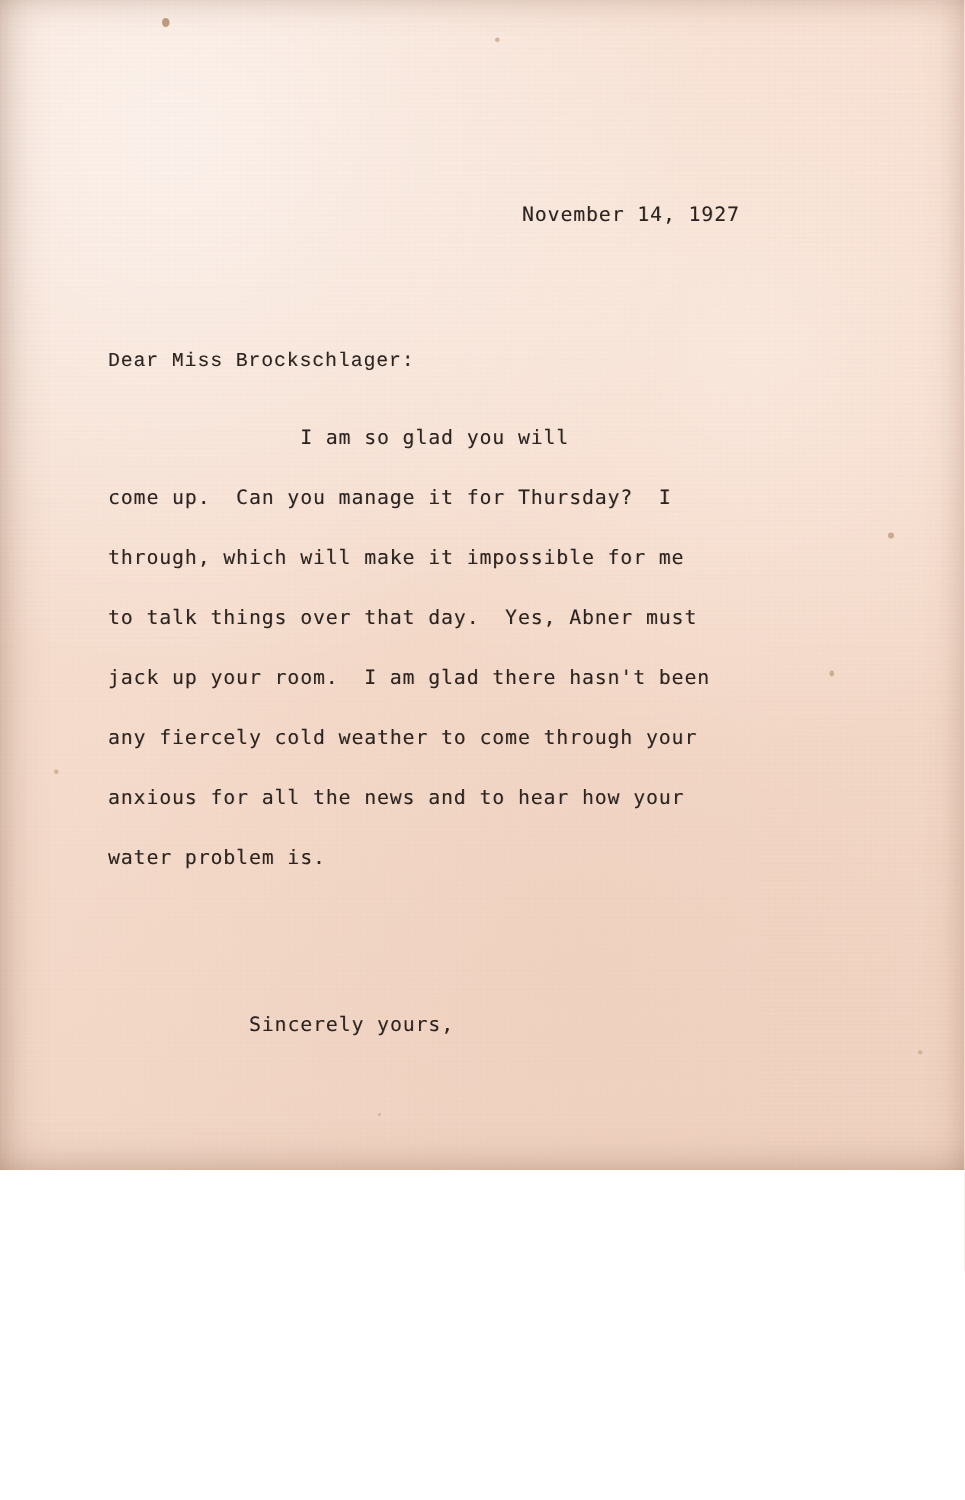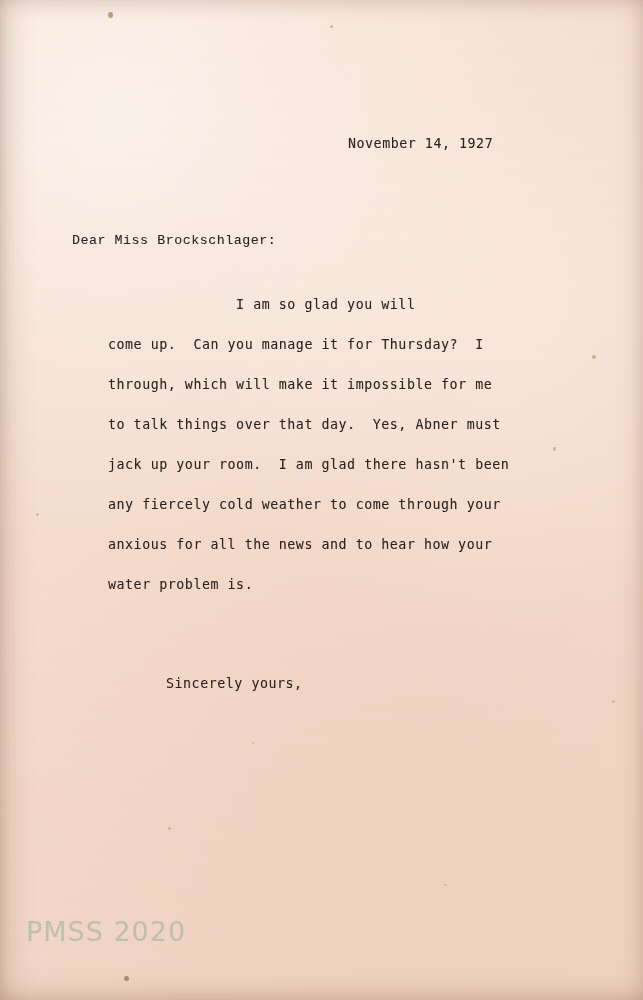--- a/index.html
+++ b/index.html
@@ -9,21 +9,21 @@
   body {
     width: 643px;
     height: 1000px;
     overflow: hidden;
     font-family: "DejaVu Sans Mono", monospace;
   }
 
   .page {
     position: relative;
     width: 643px;
-    height: 1000px;
+    height: 780px;
     background-color: #f7ded0;
     background-image:
       radial-gradient(circle at 18% 12%, rgba(255,255,255,0.55) 0%, rgba(255,255,255,0) 42%),
       radial-gradient(circle at 78% 30%, rgba(255,245,238,0.45) 0%, rgba(255,245,238,0) 38%),
       radial-gradient(circle at 60% 82%, rgba(235,200,180,0.35) 0%, rgba(235,200,180,0) 45%),
       linear-gradient(160deg, #f8e3d6 0%, #f5dccd 45%, #f0d3c2 100%);
     overflow: hidden;
   }
 
   
@@ -70,23 +70,22 @@
 
   .salutation {
     left: 72px;
     top: 233px;
     font-family: Liberation Mono, monospace;
   }
 
   .body-block {
     position: absolute;
     left: 72px;
-    top: 285px;
+    top: 273px;
     width: 520px;
-    margin-left: 36px;
   }
 
   .body-line {
     position: relative;
     color: #2a2320;
     font-size: 13.2px;
     letter-spacing: 0.6px;
     white-space: pre;
     line-height: 40px;
     text-shadow: 0.4px 0.3px 0 rgba(70,50,40,0.25);

